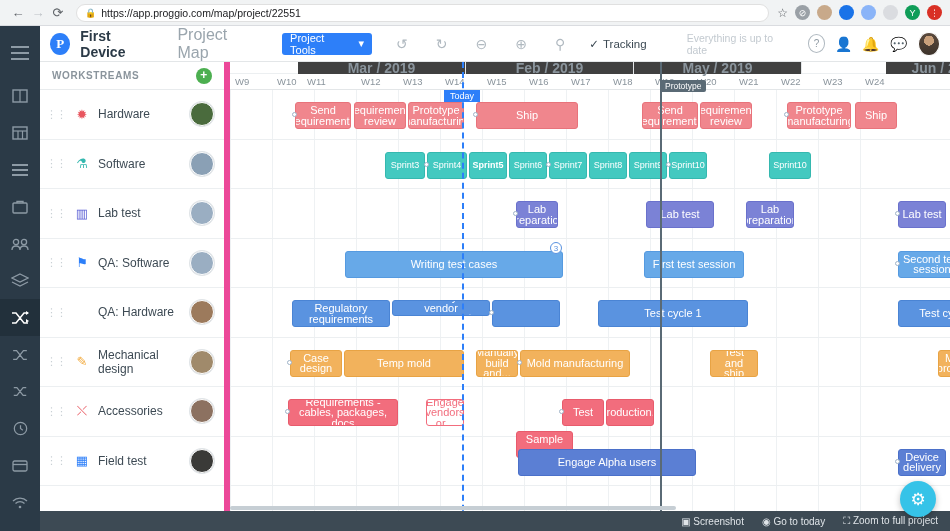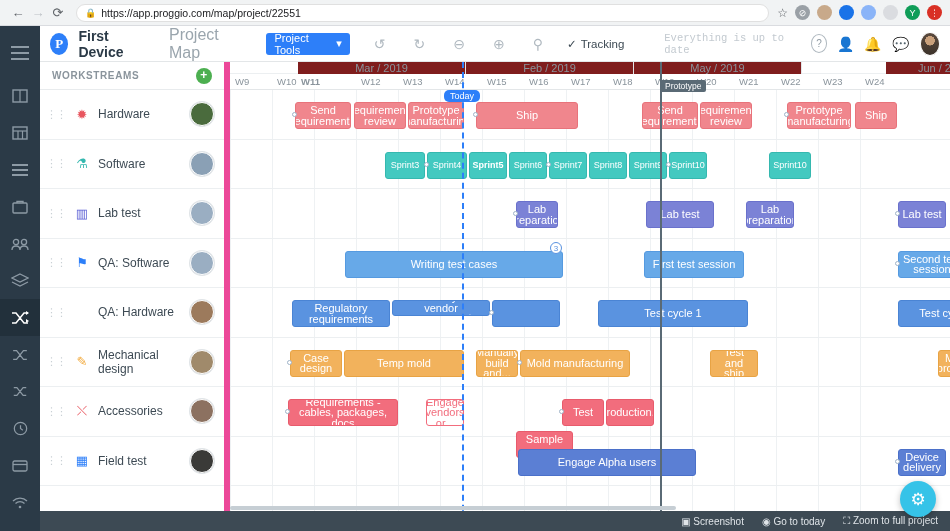--- a/index.html
+++ b/index.html
@@ -101,22 +101,22 @@
   }
   .grip { color:#c9d0d5; font-size:11px; letter-spacing:-1px; cursor:grab;}
   .ws-icon { width:16px; text-align:center; font-size:13px;}
   .ws-label { font-size:12px; color:#3d4a54; flex:1;}
   .ws-av { width:24px;height:24px;border-radius:50%;margin-right:10px;border:1.5px solid #fff;
            box-shadow:0 0 0 1px #e0e4e7;}
 
   .tl { position:absolute; left:190px; right:0; top:0; bottom:0; overflow:hidden; background:#fff;}
   .month-row { height:12px; position:relative; border-bottom:1px solid #eceff1; }
   .month-lbl {
-    position:absolute; top:0; height:12px; line-height:12px; font-size:11px; color:#8a949c;
-    text-align:center; background:#7f1d1d; border-right:1px solid #e3e6e8;
+    position:absolute; top:0; height:12px; line-height:12px; font-size:14px; color:#8a949c;
+    text-align:center; background:#404040; border-right:1px solid #e3e6e8;font-weight:bold;
   }
   .week-row { height:16px; position:relative; border-bottom:1px solid #e3e6e8; }
   .week-lbl {
     position:absolute; top:0; height:16px; line-height:16px; font-size:9.5px; color:#8a949c;
     text-align:left; padding-left:5px;
   }
   .grid-line { position:absolute; top:0; bottom:0; width:1px; background:#eef1f3; }
   .rowband { position:absolute; left:0; right:0; height:49.5px; border-bottom:1px solid #eceff1; }
 
   .bar {
@@ -131,21 +131,21 @@
   .bar.bluedk { background:#5a93e0; border:1px solid #4a84d4;}
   .bar.orange { background:#f2b25c; border:1px solid #e8a344;}
   .bar.pink   { background:#f26d7d; border:1px solid #e85b6c;}
   .bar.pinkw  { background:#fff; border:1.5px solid #f26d7d; color:#f26d7d;}
   .bar.indigo { background:#5b7fd4; border:1px solid #4b70c9;}
 
   .today-line { position:absolute; top:0; bottom:0; width:2px; background:#2d7ff9; z-index:4;}
   .today-line.dashed { background: transparent; border-left: 2px dashed #2d7ff9; }
   .today-flag {
     position:absolute; background:#2d7ff9; color:#fff; font-size:9px; padding:1px 6px;
-    border-radius:5px; white-space:nowrap; z-index:6;
+    border-radius:0; white-space:nowrap; z-index:6;
   }
   .proto-line { position:absolute; top:0; bottom:0; width:1.5px; background:#5a6a75; z-index:3;}
   .proto-flag {
     position:absolute; background:#5a6a75; color:#fff; font-size:8.5px; padding:1px 5px;
     border-radius:2px; white-space:nowrap; z-index:6;
   }
   .badge-circ {
     position:absolute; width:12px;height:12px;border-radius:50%;background:#fff;color:#5a93e0;
     font-size:8px; line-height:12px; text-align:center; border:1px solid #5a93e0;
   }
@@ -289,21 +289,21 @@
     </div>
     <div class="hdr-icon" style="margin-left:14px;">↺</div>
     <div class="hdr-icon" style="margin-left:18px;">↻</div>
     <div class="hdr-icon" style="margin-left:18px;">⊖</div>
     <div class="hdr-icon" style="margin-left:18px;">⊕</div>
     <div class="hdr-icon" style="margin-left:18px;">⚲</div>
     <div class="tracking" style="margin-left:14px;">
       <span>✓</span>
       <span>Tracking</span>
     </div>
-    <div class="uptodate" style="margin-left:30px;font-family:Liberation Mono, monospace;">Everything is up to date</div>
+    <div class="uptodate" style="margin-left:30px;">Everything is up to date</div>
     <div class="spacer"></div>
     <div class="hdr-circle">?</div>
     <div class="hdr-icon">👤</div>
     <div class="hdr-icon">🔔</div>
     <div class="hdr-icon">💬</div>
     <div class="avatar-hdr"></div>
   </div>
 
   <div class="gantt">
 
@@ -367,21 +367,21 @@
     <div class="tl">
       <div class="month-row" id="month-row">
           <div class="month-lbl" style="left: 68px; width: 168px;">Mar / 2019</div>
           <div class="month-lbl" style="left: 236px; width: 168px;">Feb / 2019</div>
           <div class="month-lbl" style="left: 404px; width: 168px;">May / 2019</div>
           <div class="month-lbl" style="left: 656px; width: 104px;">Jun / 20</div>
         </div>
       <div class="week-row" id="week-row">
           <div class="week-lbl" style="left: 0px; width: 42px;">W9</div>
           <div class="week-lbl" style="left: 42px; width: 42px;">W10</div>
-          <div class="week-lbl" style="left: 66px; width: 42px; font-weight: bold;">W11</div>
+          <div class="week-lbl" style="left: 72px; width: 42px;">W11</div>
           <div class="week-lbl" style="left: 126px; width: 42px;">W12</div>
           <div class="week-lbl" style="left: 168px; width: 42px;">W13</div>
           <div class="week-lbl" style="left: 210px; width: 42px;">W14</div>
           <div class="week-lbl" style="left: 252px; width: 42px;">W15</div>
           <div class="week-lbl" style="left: 294px; width: 42px;">W16</div>
           <div class="week-lbl" style="left: 336px; width: 42px;">W17</div>
           <div class="week-lbl" style="left: 378px; width: 42px;">W18</div>
           <div class="week-lbl" style="left: 420px; width: 42px;">W19</div>
           <div class="week-lbl" style="left: 462px; width: 42px;">W20</div>
           <div class="week-lbl" style="left: 504px; width: 42px;">W21</div>

